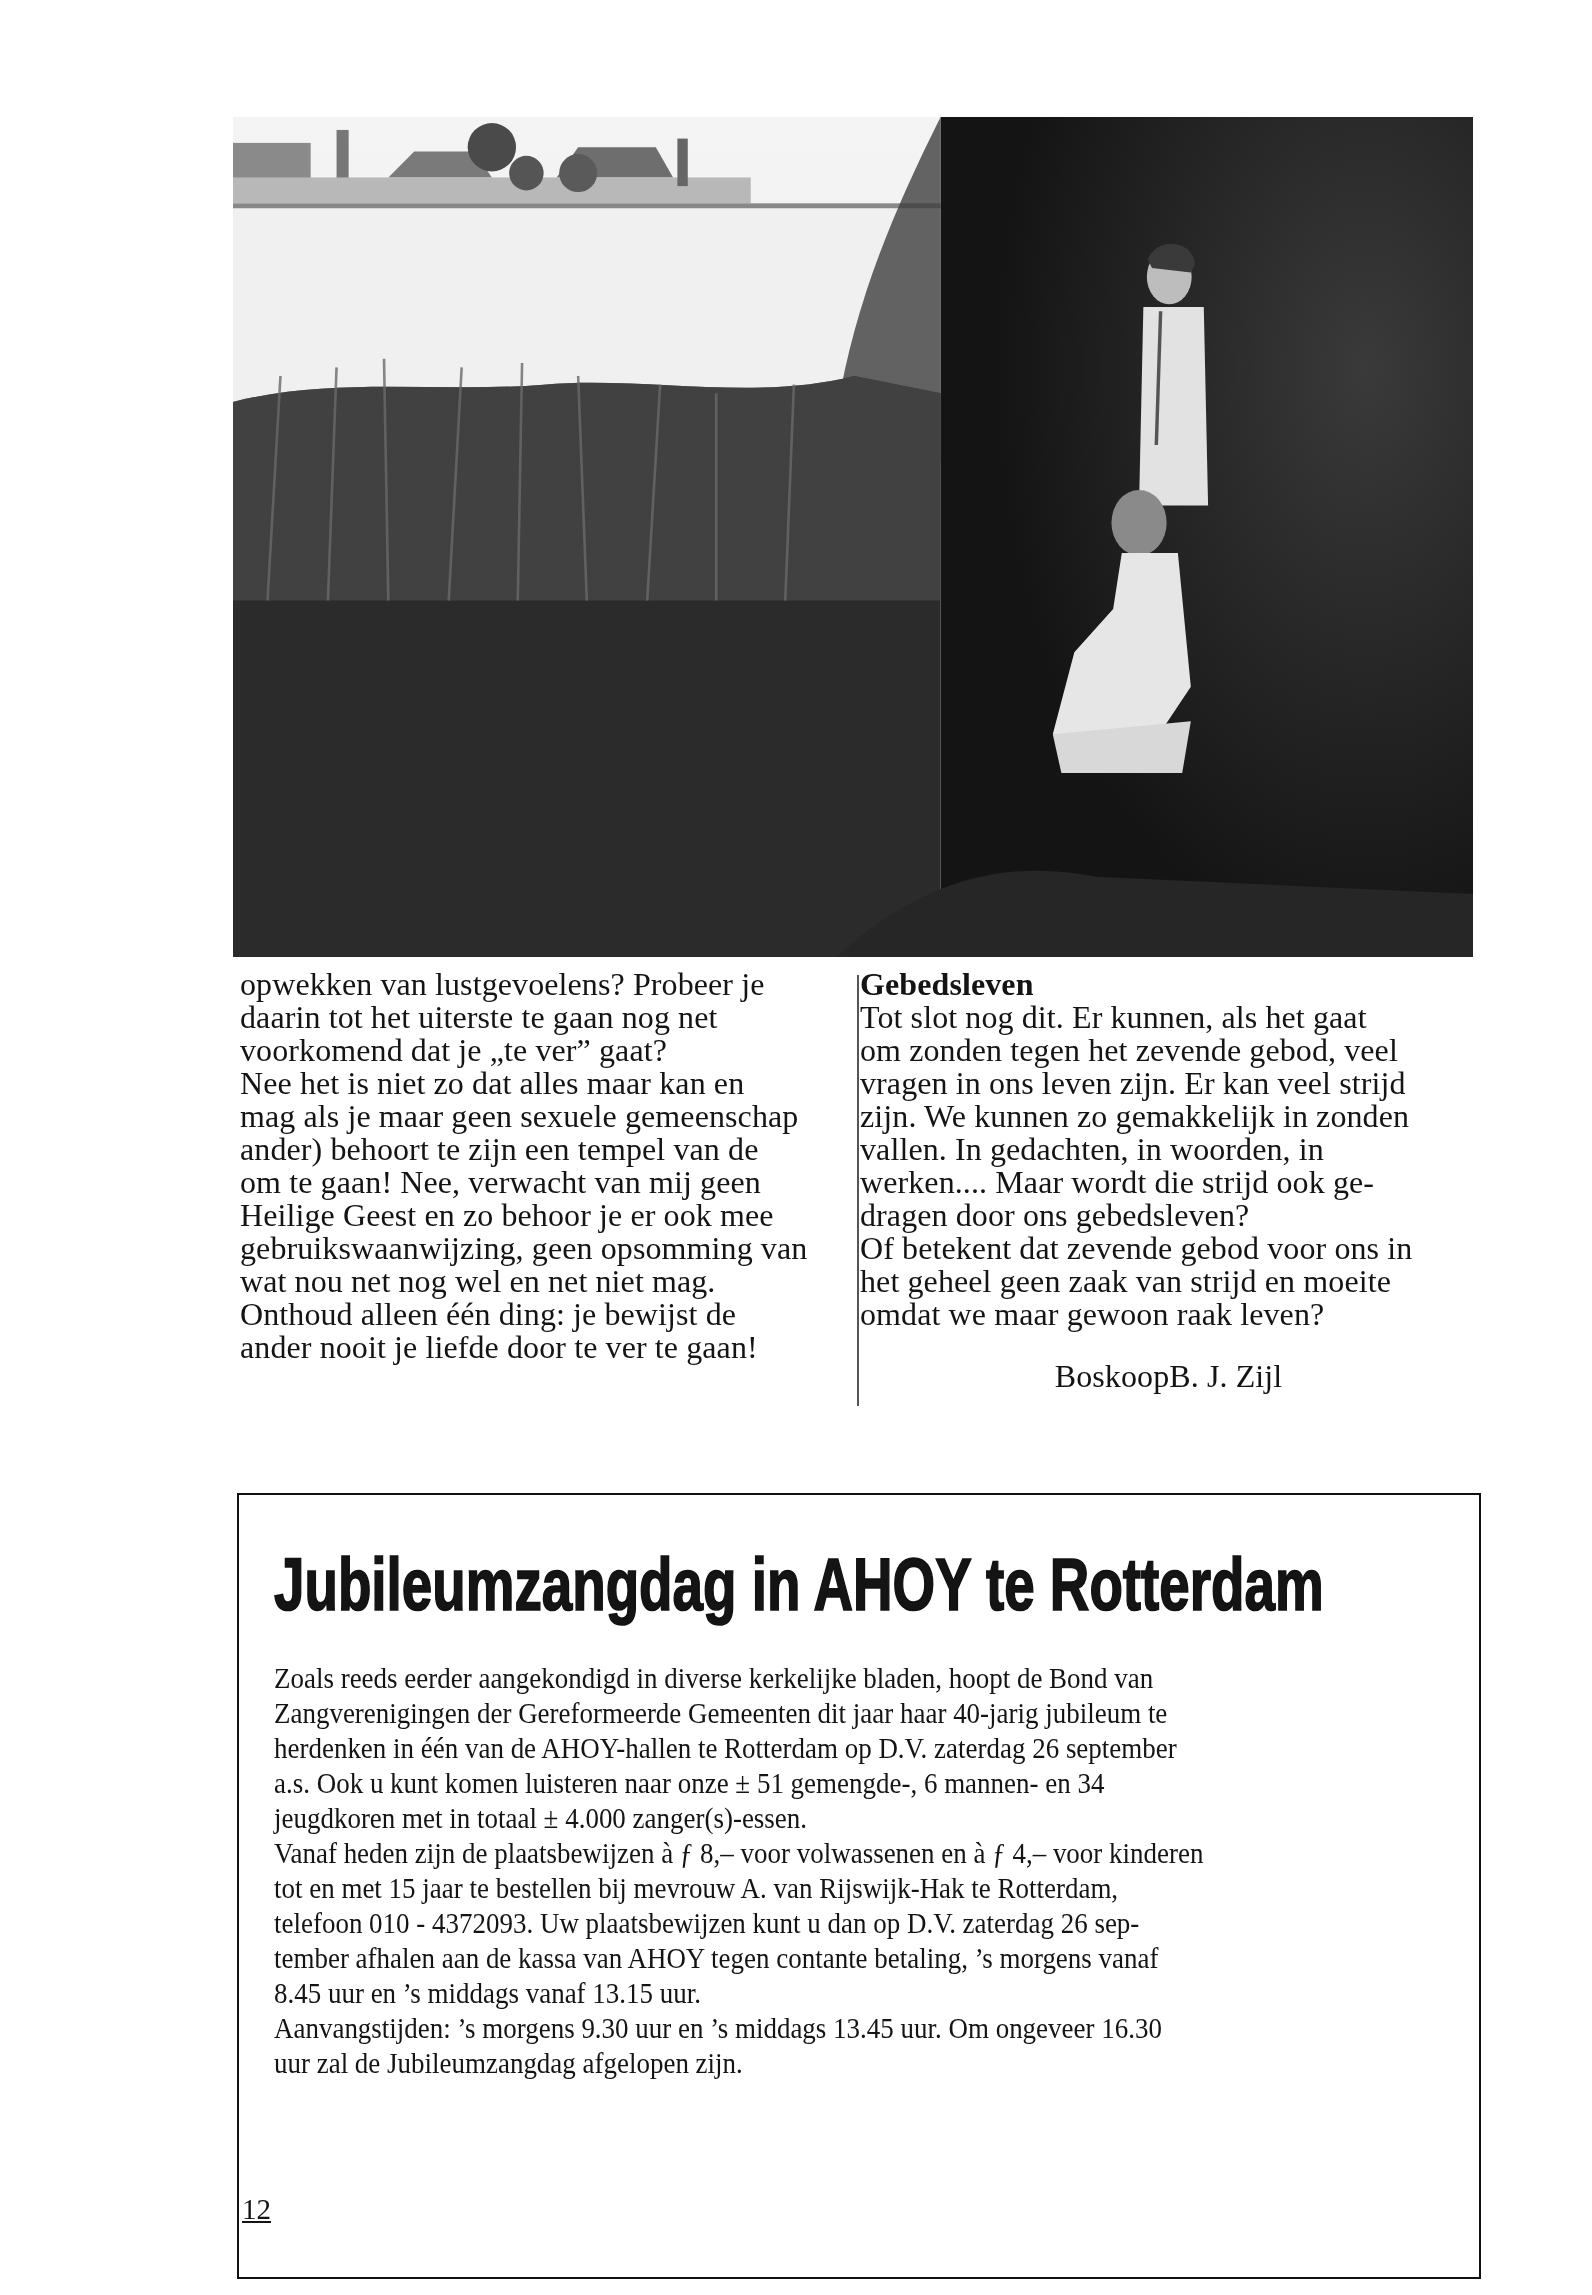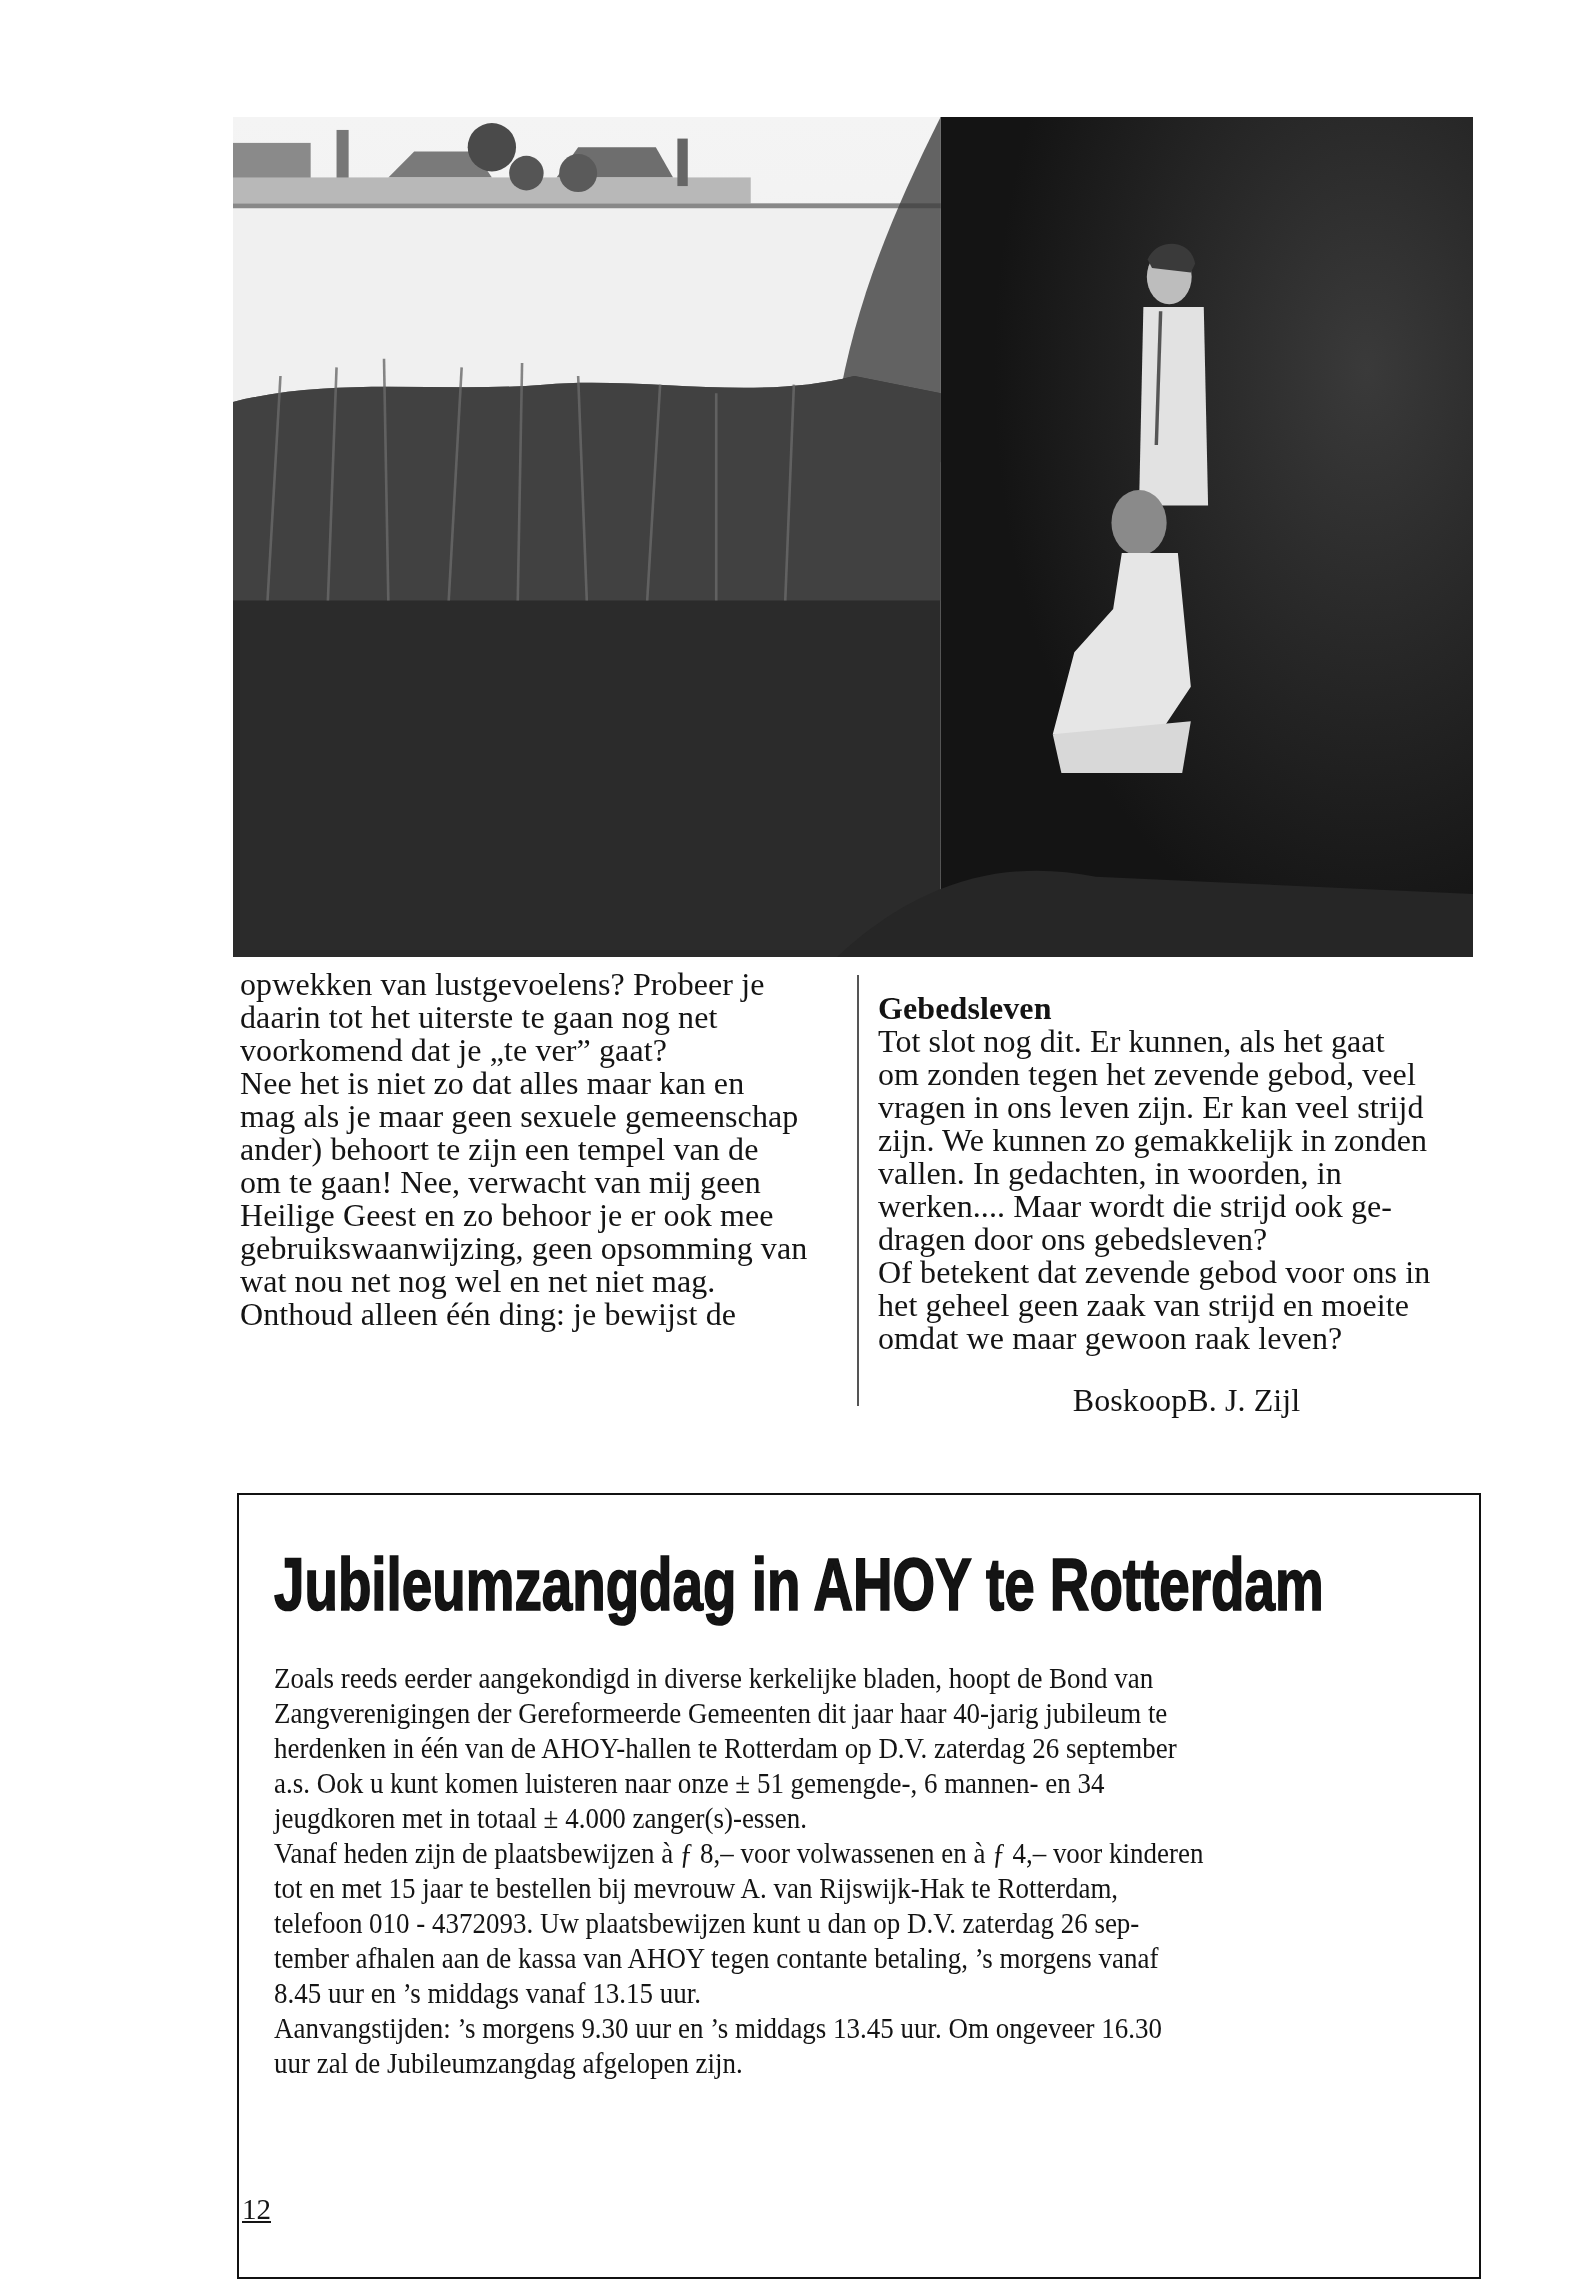--- a/index.html
+++ b/index.html
@@ -10,21 +10,21 @@
   .photo {
     position: absolute; left: 233px; top: 117px; width: 1240px; height: 840px;
     overflow: hidden; background: #2a2a2a;
   }
   .photo svg { width: 100%; height: 100%; display: block; }
   .col {
     position: absolute; top: 968px;
     font-size: 32px; line-height: 33px; letter-spacing: 0.1px;
   }
   .col-left { left: 240px; width: 604px; }
-  .col-right { left: 878px; width: 617px; margin-top: 24px; }
+  .col-right { left: 860px; width: 617px; }
   .col p { margin: 0; white-space: nowrap; }
   .divider {
     position: absolute; left: 857px; top: 975px; width: 1.7px; height: 431px;
     background: #555;
   }
   .heading-bold { font-weight: bold; }
   .signature { margin-top: 29px !important; display: flex; justify-content: center; width: 617px; }
   .notice-box {
     position: absolute; left: 237px; top: 1493px; width: 1244px; height: 786px;
     border: 2.6px solid #111; box-sizing: border-box;
@@ -110,20 +110,21 @@
   <p>daarin tot het uiterste te gaan nog net</p>
   <p>voorkomend dat je „te ver” gaat?</p>
   <p>Nee het is niet zo dat alles maar kan en</p>
   <p>mag als je maar geen sexuele gemeenschap</p>
   <p>ander) behoort te zijn een tempel van de</p>
   <p>om te gaan! Nee, verwacht van mij geen</p>
   <p>Heilige Geest en zo behoor je er ook mee</p>
   <p>gebruikswaanwijzing, geen opsomming van</p>
   <p>wat nou net nog wel en net niet mag.</p>
   <p>Onthoud alleen één ding: je bewijst de</p>
+  <p>ander nooit je liefde door te ver te gaan!</p>
 </div>
 
 <div class="divider"></div>
 
 <div class="col col-right">
   <p class="heading-bold">Gebedsleven</p>
   <p>Tot slot nog dit. Er kunnen, als het gaat</p>
   <p>om zonden tegen het zevende gebod, veel</p>
   <p>vragen in ons leven zijn. Er kan veel strijd</p>
   <p>zijn. We kunnen zo gemakkelijk in zonden</p>

